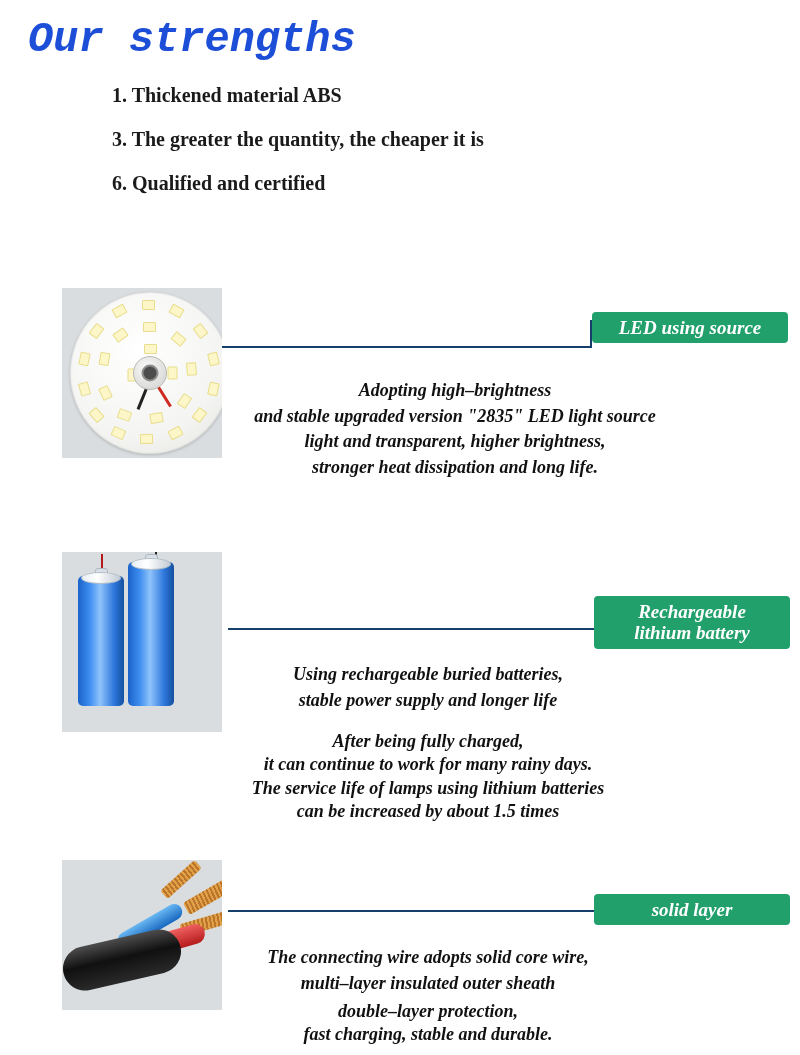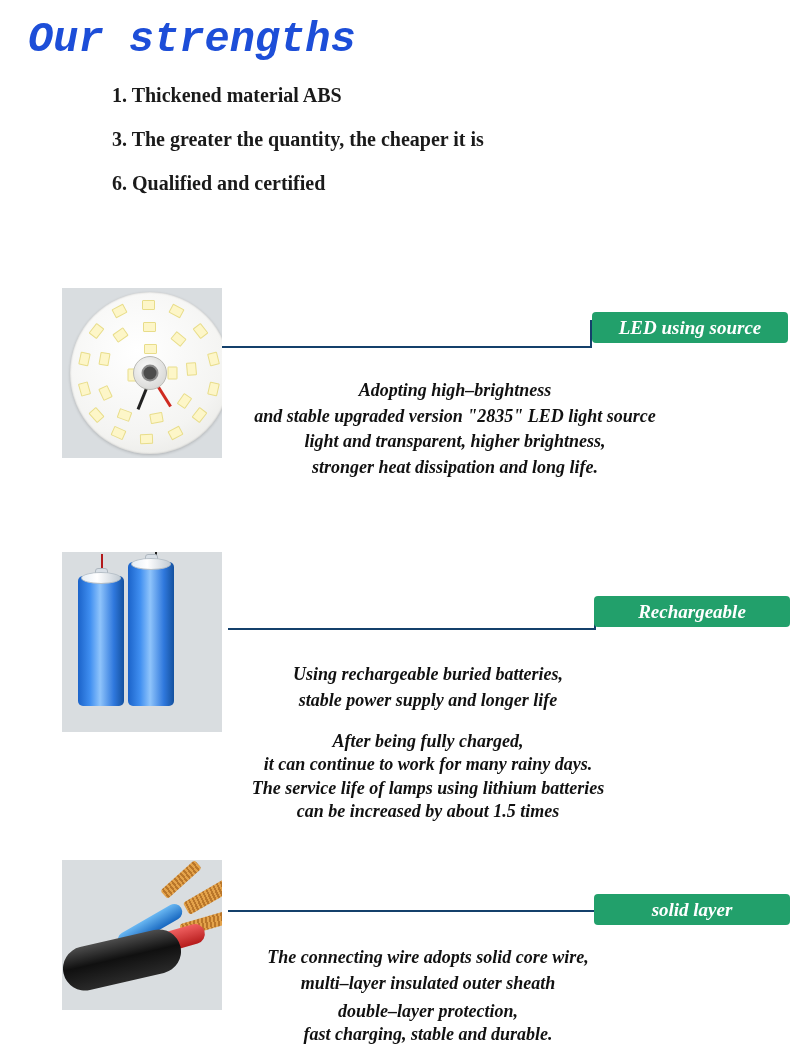--- a/index.html
+++ b/index.html
@@ -280,20 +280,21 @@
       <div class="bat-nub"></div>
       <div class="bat-top"></div>
     </div>
   </div>
 
   <div class="connector" style="left:228px; top:628px; width:368px;"></div>
   <div class="connector" style="left:594px; top:602px; width:2px; height:28px;"></div>
 
   <div class="badge" style="left:594px; top:596px; width:196px;">
     <div>Rechargeable</div>
+    <div>lithium battery</div>
   </div>
 
   <div class="caption shift2" style="top:662px;">
     <div>Using rechargeable buried batteries,</div>
     <div>stable power supply and longer life</div>
   </div>
 
   <div class="caption tight shift2" style="top:730px;">
     <div>After being fully charged,</div>
     <div>it can continue to work for many rainy days.</div>

